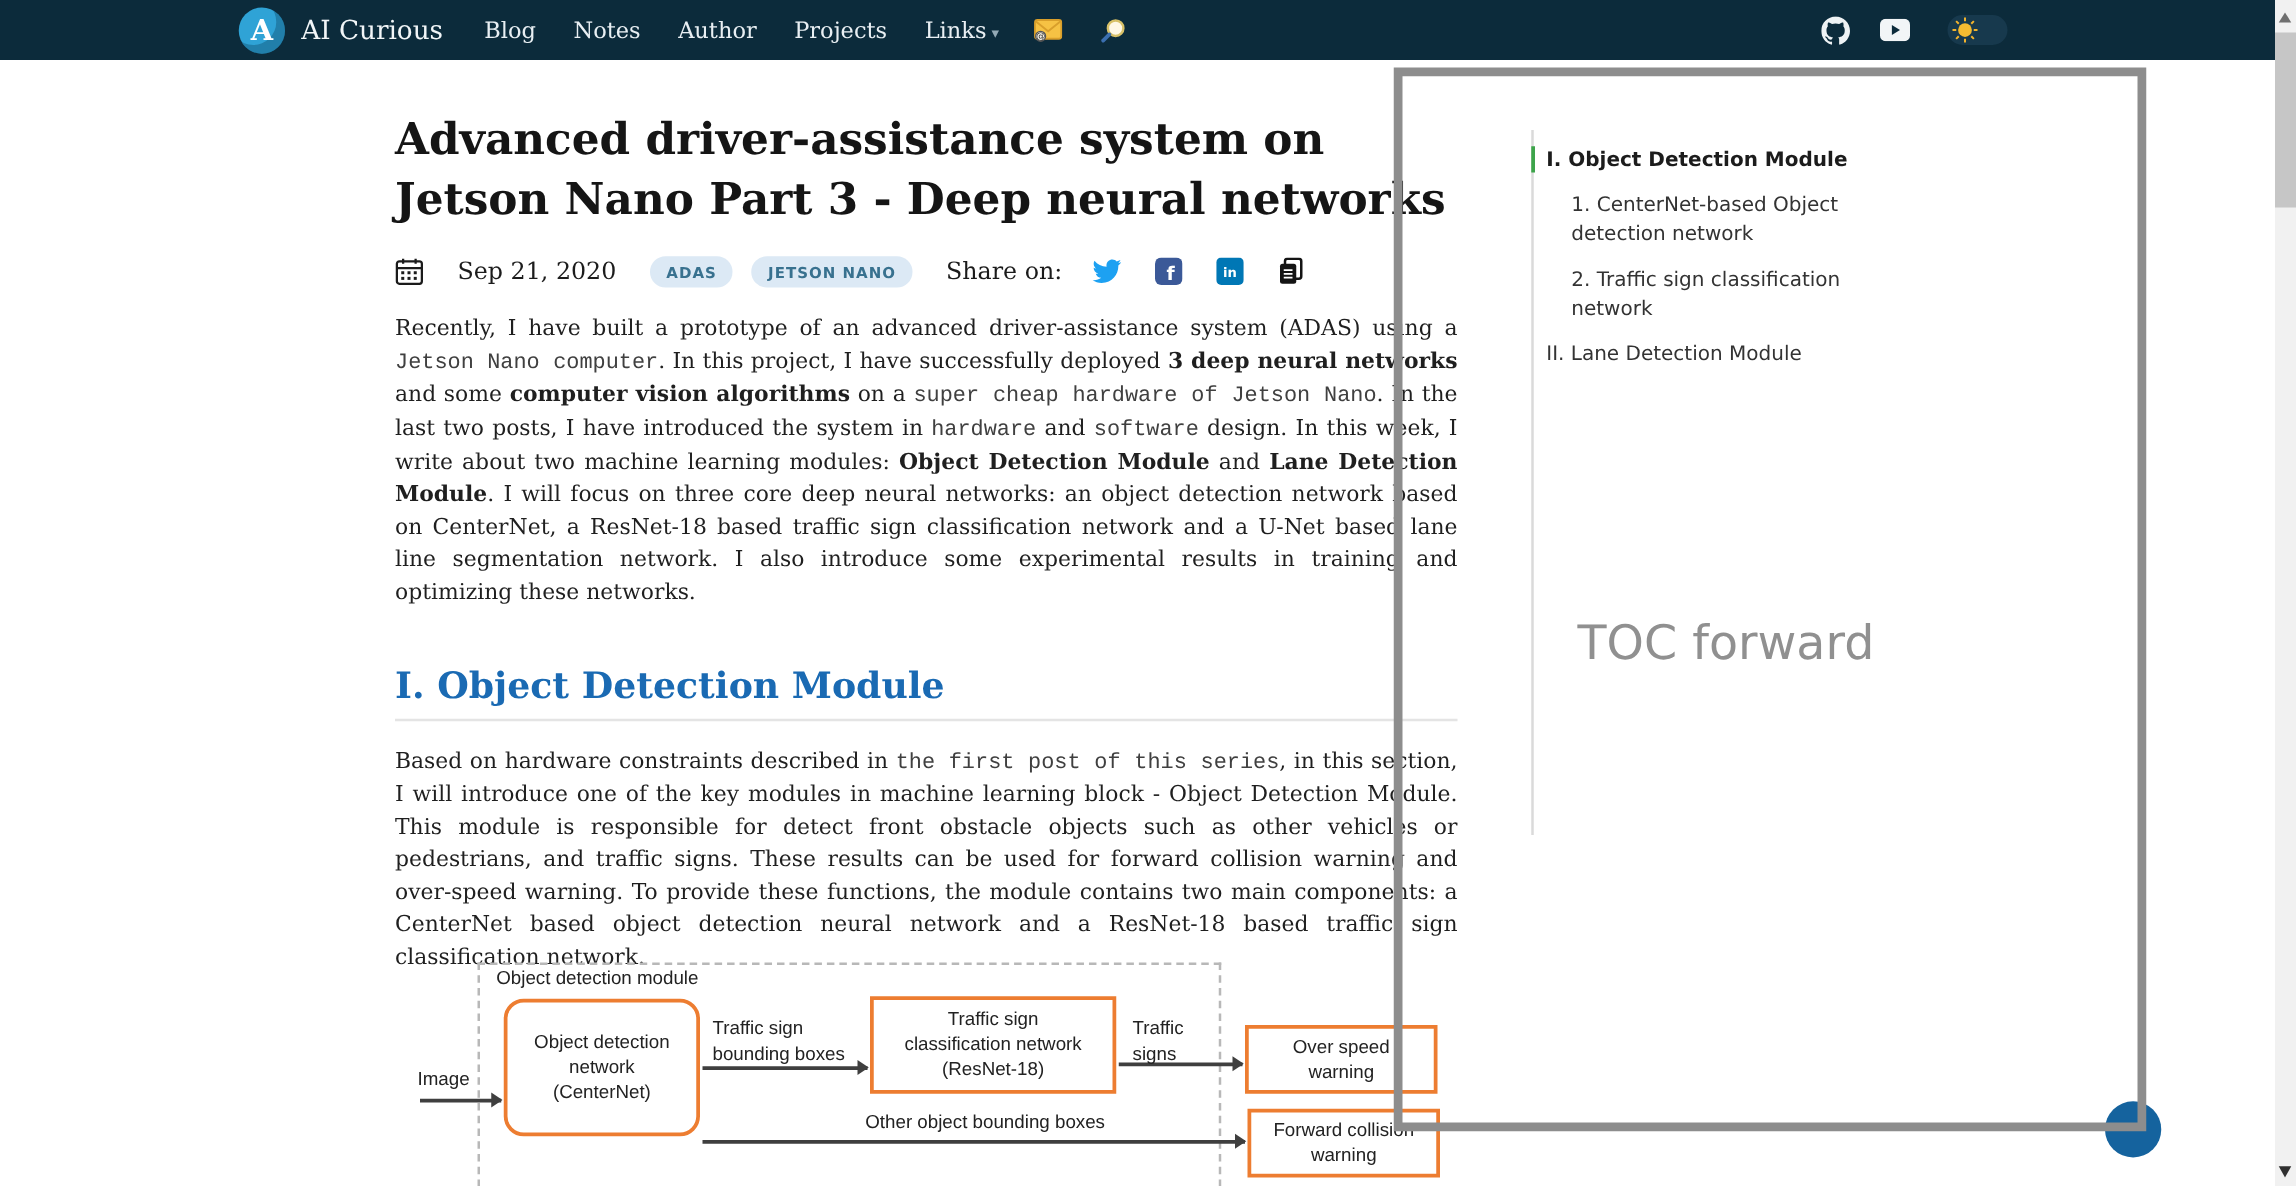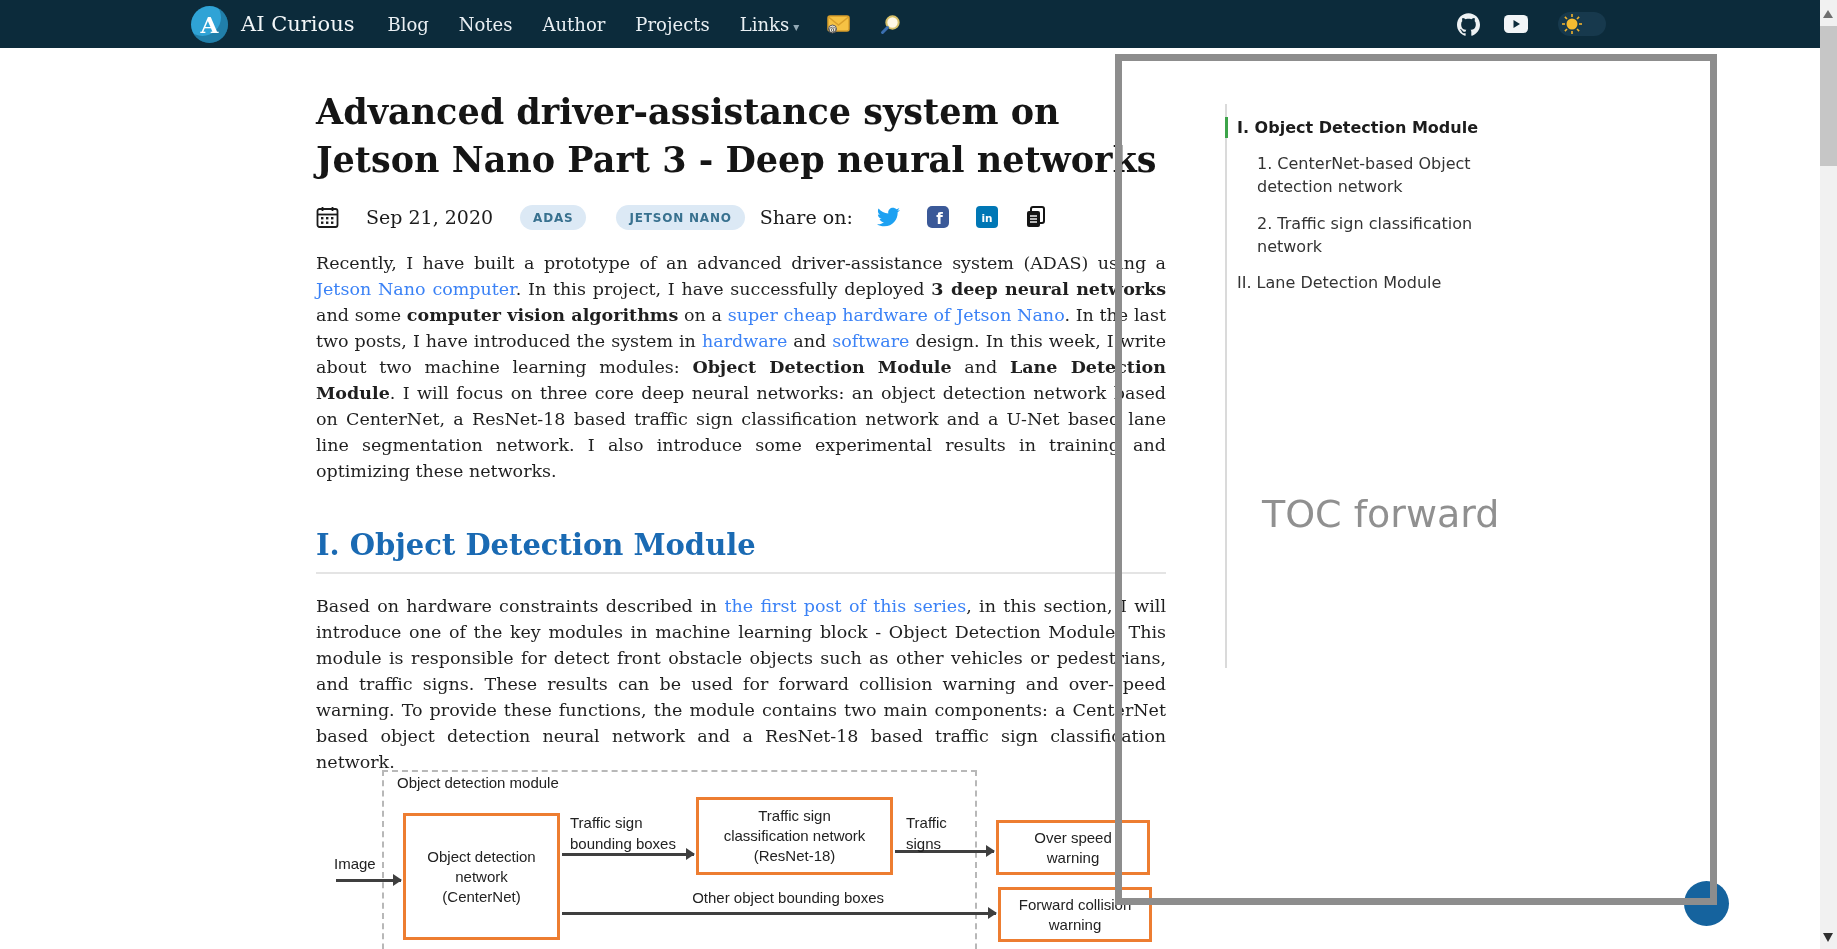--- a/index.html
+++ b/index.html
@@ -30,31 +30,31 @@
   .toggle{
     width:48px;height:24px;border-radius:12px;background:#17394d;margin-left:30px;
     position:relative;display:inline-block;
   }
   .toggle svg{position:absolute;left:3px;top:1px;}
   
   .article{position:absolute;left:316px;top:88px;width:850px;z-index:1;}
   h1{font-size:35px;line-height:48px;margin:0;font-weight:700;color:#151515;}
   .meta{display:flex;align-items:center;margin-top:19px;height:28px;}
   .meta .date{font-size:19px;color:#1c1c1c;margin-left:27px;}
-  .tags{display:flex;margin-left:27px;gap:15px;}
+  .tags{display:flex;margin-left:27px;}
   .tag{
     font-family:"DejaVu Sans",sans-serif;font-size:12px;font-weight:700;letter-spacing:.8px;
     color:#38718f;background:#dce9f5;border-radius:13px;padding:6px 13px 5px;margin-right:15px;
     text-decoration:none;white-space:nowrap;
   }
-  .share-label{font-size:19px;color:#1b1b1b;margin-right:24px;}
+  .share-label{font-size:19px;color:#1b1b1b;margin-left:12px;margin-right:24px;}
   .share-ico{display:inline-flex;margin-right:27px;}
   p.body{font-size:17.5px;line-height:26px;text-align:justify;color:#1f1f1f;margin:19px 0 0;}
   p.body .bold{font-weight:700;}
-  p.body a.link, .link{color:#3b82f6;text-decoration:none;}
+  p.body a.link, .link{color:#404040;text-decoration:none;font-family:Liberation Mono, monospace;}
   h2{margin:44px 0 0;font-size:29px;line-height:34px;color:#1a6ab3;font-weight:700;}
   .rule{margin:10px 0 0;border:none;border-top:2px solid #e4e4e4;height:0;}
   
   .toc{
     position:absolute;left:1225px;top:104px;width:252px;min-height:552px;
     border-left:2px solid #dadada;padding-top:12px;z-index:1;
     font-family:"DejaVu Sans",sans-serif;
   }
   .toc-item{font-size:16px;line-height:1.45;color:#333;margin-bottom:13px;padding-left:10px;cursor:pointer;}
   .toc-item.lvl2{padding-left:30px;}
@@ -219,21 +219,21 @@
   <h2>I. Object Detection Module</h2>
   <hr class="rule">
 
   <p class="body"><span>Based on hardware constraints described in </span><a class="link">the first post of this series</a><span>, in this section, I will introduce one of the key modules in machine learning block - Object Detection Module. This module is responsible for detect front obstacle objects such as other vehicles or pedestrians, and traffic signs. These results can be used for forward collision warning and over-speed warning. To provide these functions, the module contains two main components: a CenterNet based object detection neural network and a ResNet-18 based traffic sign classification network.</span></p>
 </div>
 
 <div class="diagram">
   <div class="dashedbox"></div>
   <div class="dg-label" style="left:59px;top:10px;background:#fff;padding:0 4px;">Object detection module</div>
 
-  <div class="dg-box" style="left:69px;top:48px;width:157px;height:127px;">Object detection
+  <div class="dg-box" style="left:69px;top:34px;width:157px;height:110px;border-radius:16px;">Object detection
 network
 (CenterNet)</div>
   <div class="dg-box" style="left:362px;top:32px;width:197px;height:78px;">Traffic sign
 classification network
 (ResNet-18)</div>
   <div class="dg-box" style="left:662px;top:55px;width:154px;height:55px;">Over speed
 warning</div>
   <div class="dg-box" style="left:664px;top:122px;width:154px;height:55px;">Forward collision
 warning</div>
 

